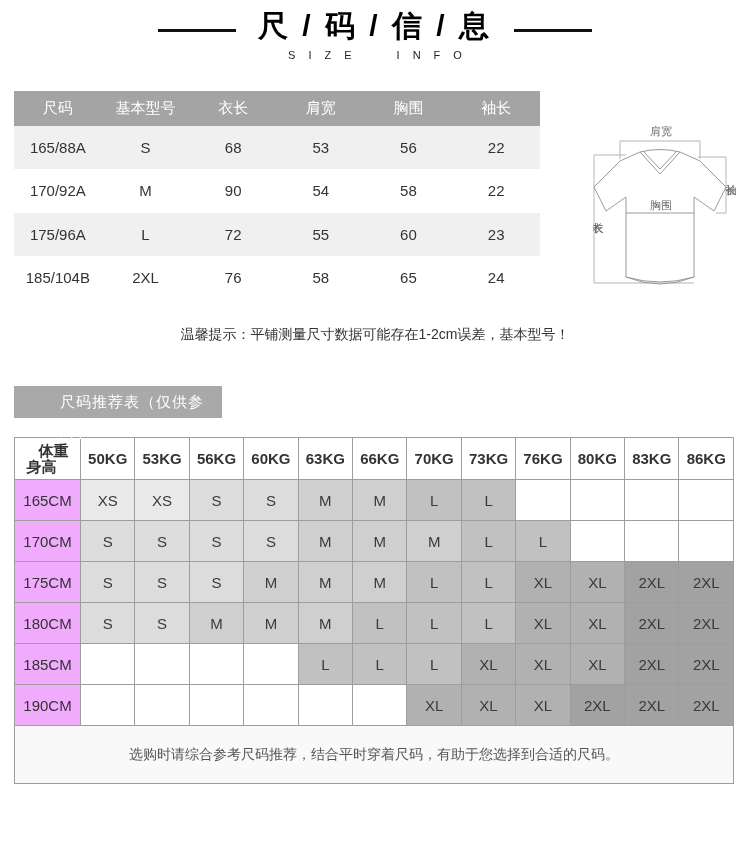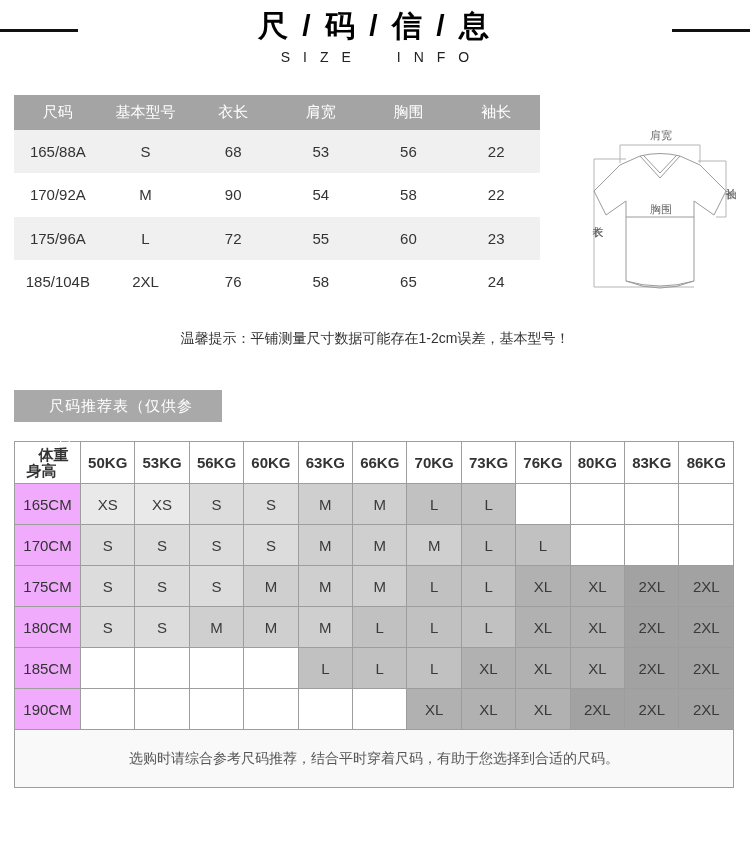--- a/index.html
+++ b/index.html
@@ -7,35 +7,35 @@
   body {
     width: 750px; height: 849px;
     font-family: "Liberation Sans", "DejaVu Sans", sans-serif;
     color: #333;
     overflow: hidden;
   }
   
   .title-block {
     padding-top: 6px;
     display: flex;
-    justify-content: space-between;
+    justify-content: center;
     align-items: flex-start;
   }
   .rule {
     width: 78px; height: 3px; background: #111;
     margin-top: 23px;
   }
   .title-center { margin: 0 22px; text-align: center; }
   .title-cn {
     font-size: 30px; font-weight: bold; color: #000;
     letter-spacing: 3px; line-height: 40px; white-space: nowrap;
   }
   .title-en {
     margin-top: 3px;
-    font-size: 14px; color: #222;
+    font-size: 11px; color: #222;
     letter-spacing: 13px; word-spacing: 16px;
     padding-left: 13px; 
   }
   
   .size-section { display: flex; margin: 30px 0 0 14px; }
   table { border-collapse: collapse; }
   .size-table { width: 526px; table-layout: fixed; }
   .size-table th {
     height: 35px; background: #a4a4a4; color: #fff;
     font-weight: normal; font-size: 15px; text-align: center;
@@ -55,21 +55,21 @@
   
   .tip {
     margin-top: 27px; text-align: center;
     font-size: 14px; color: #333;
   }
   
   .section-bar {
     margin: 42px 0 0 14px;
     width: 208px; height: 32px; line-height: 32px;
     background: #a9a9a9; color: #fff;
-    font-size: 15px; padding-left: 35px;
+    font-size: 15px; padding-left: 46px;
     letter-spacing: 1px;
   }
   
   .rec-table {
     margin: 19px 0 0 14px; width: 720px; table-layout: fixed;
   }
   .rec-table th, .rec-table td { border: 1px solid #9d9d9d; }
   .rec-table col.height-col { width: 66px; }
   .rec-table thead th {
     height: 42px; background: #fff; font-weight: bold;

